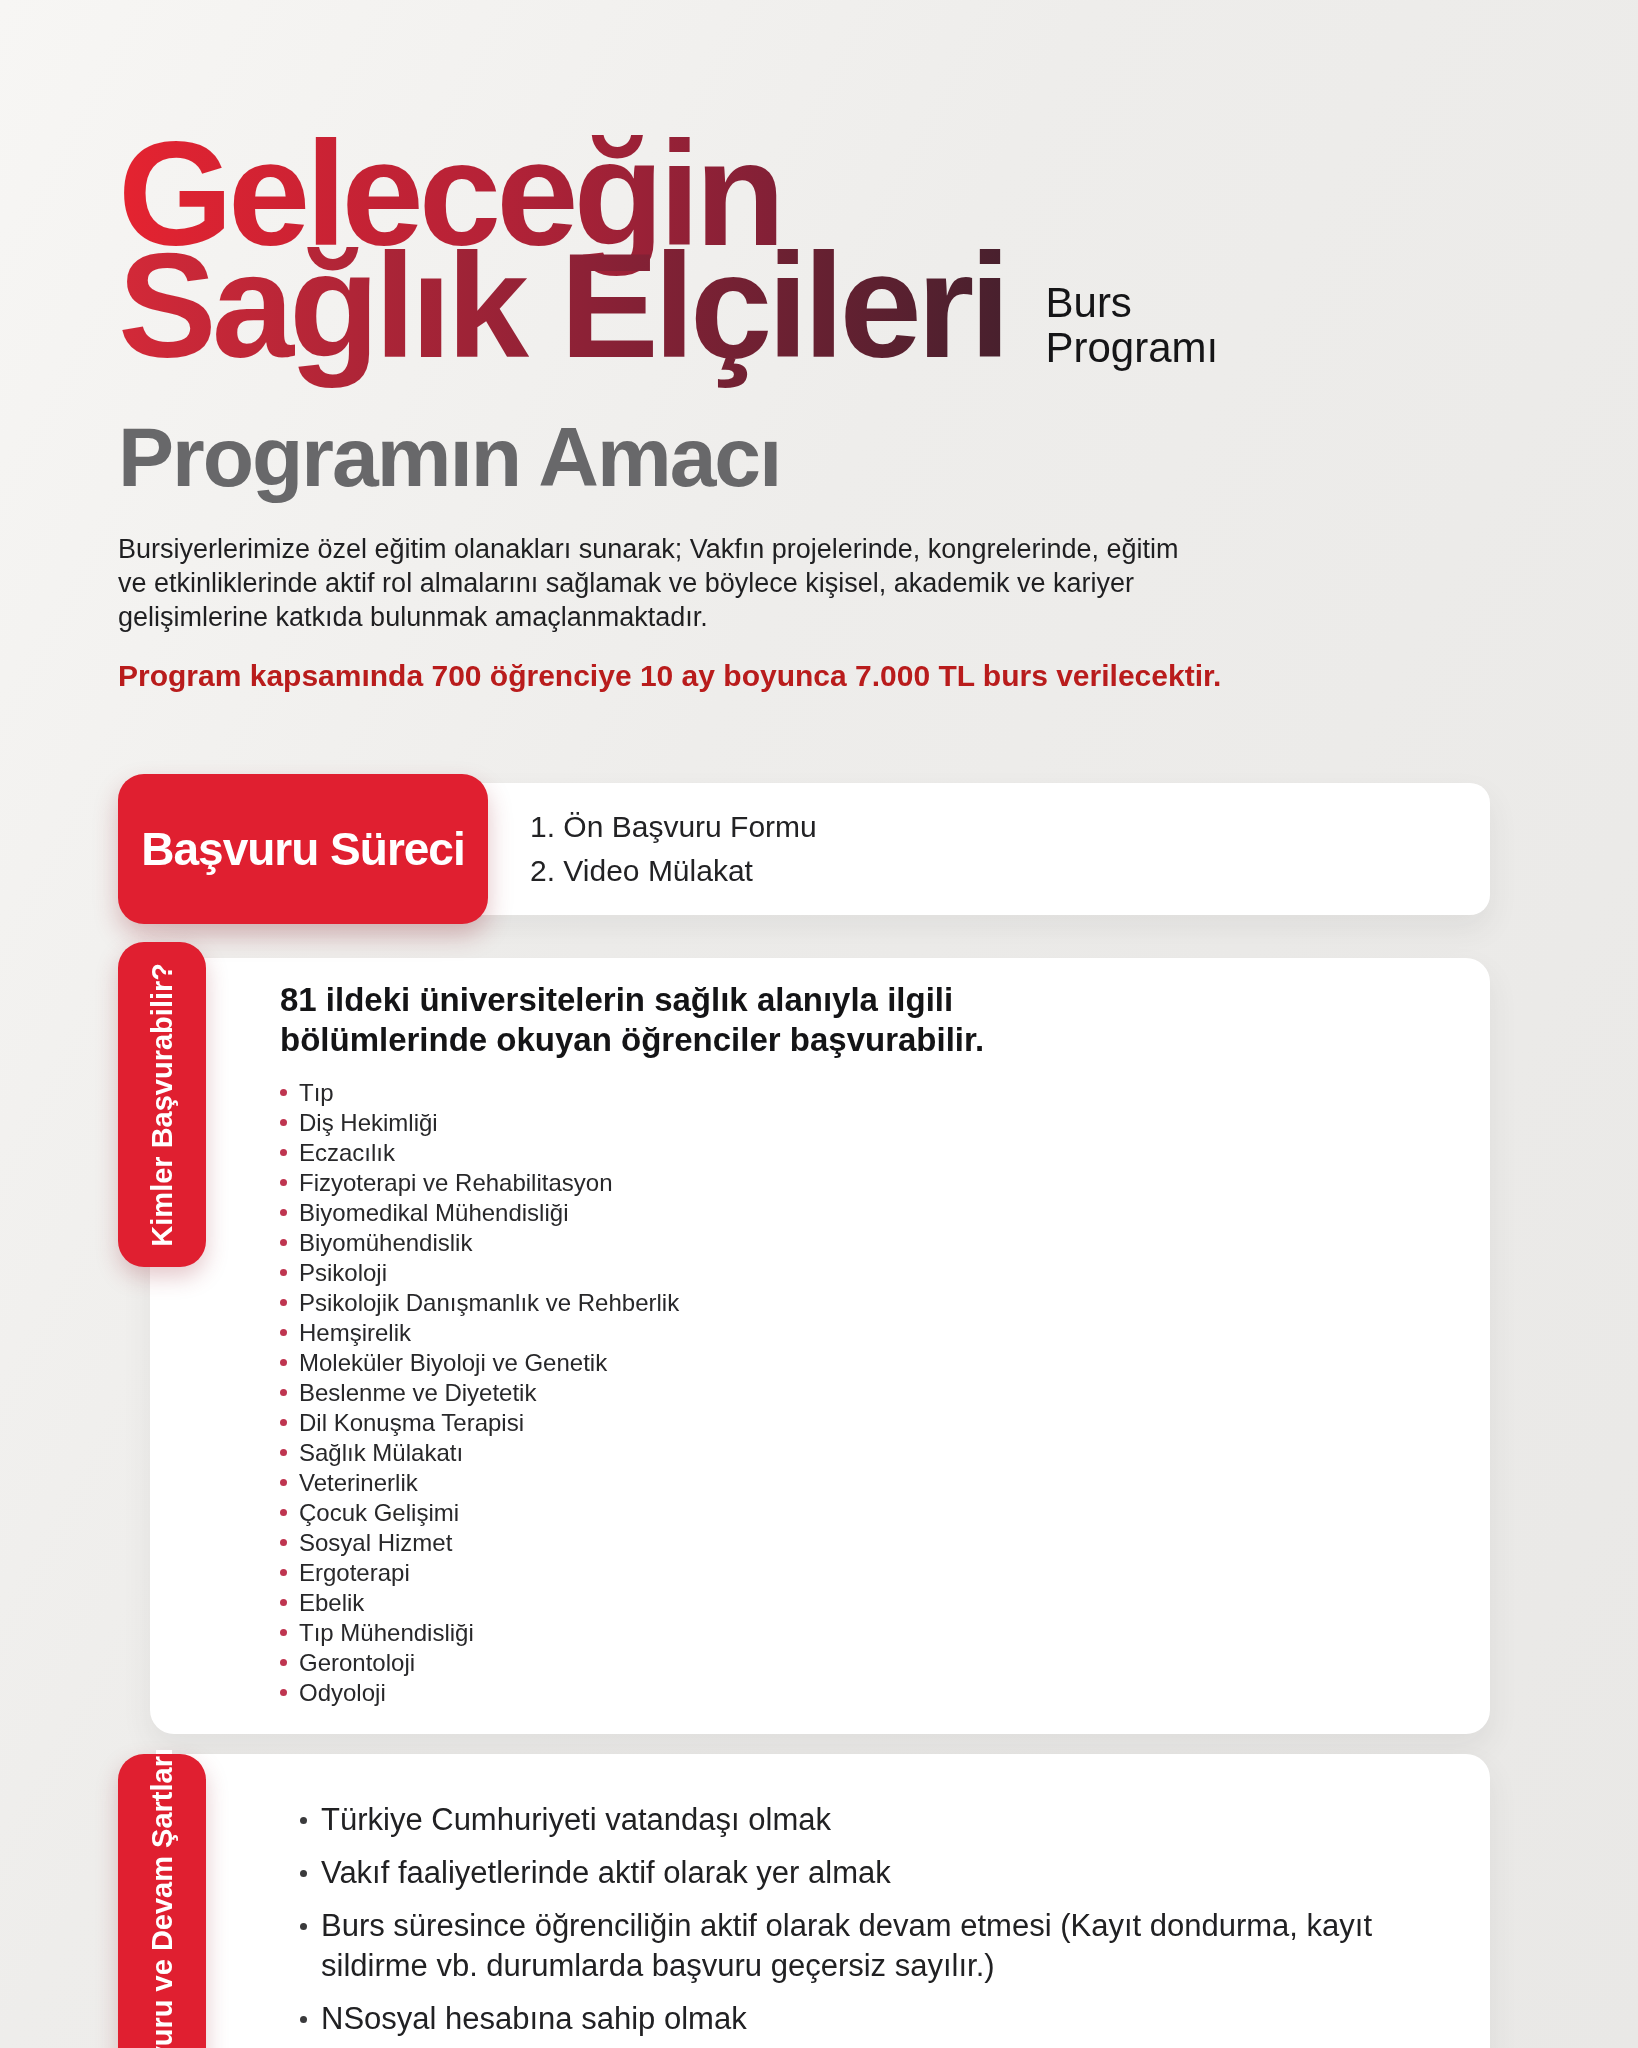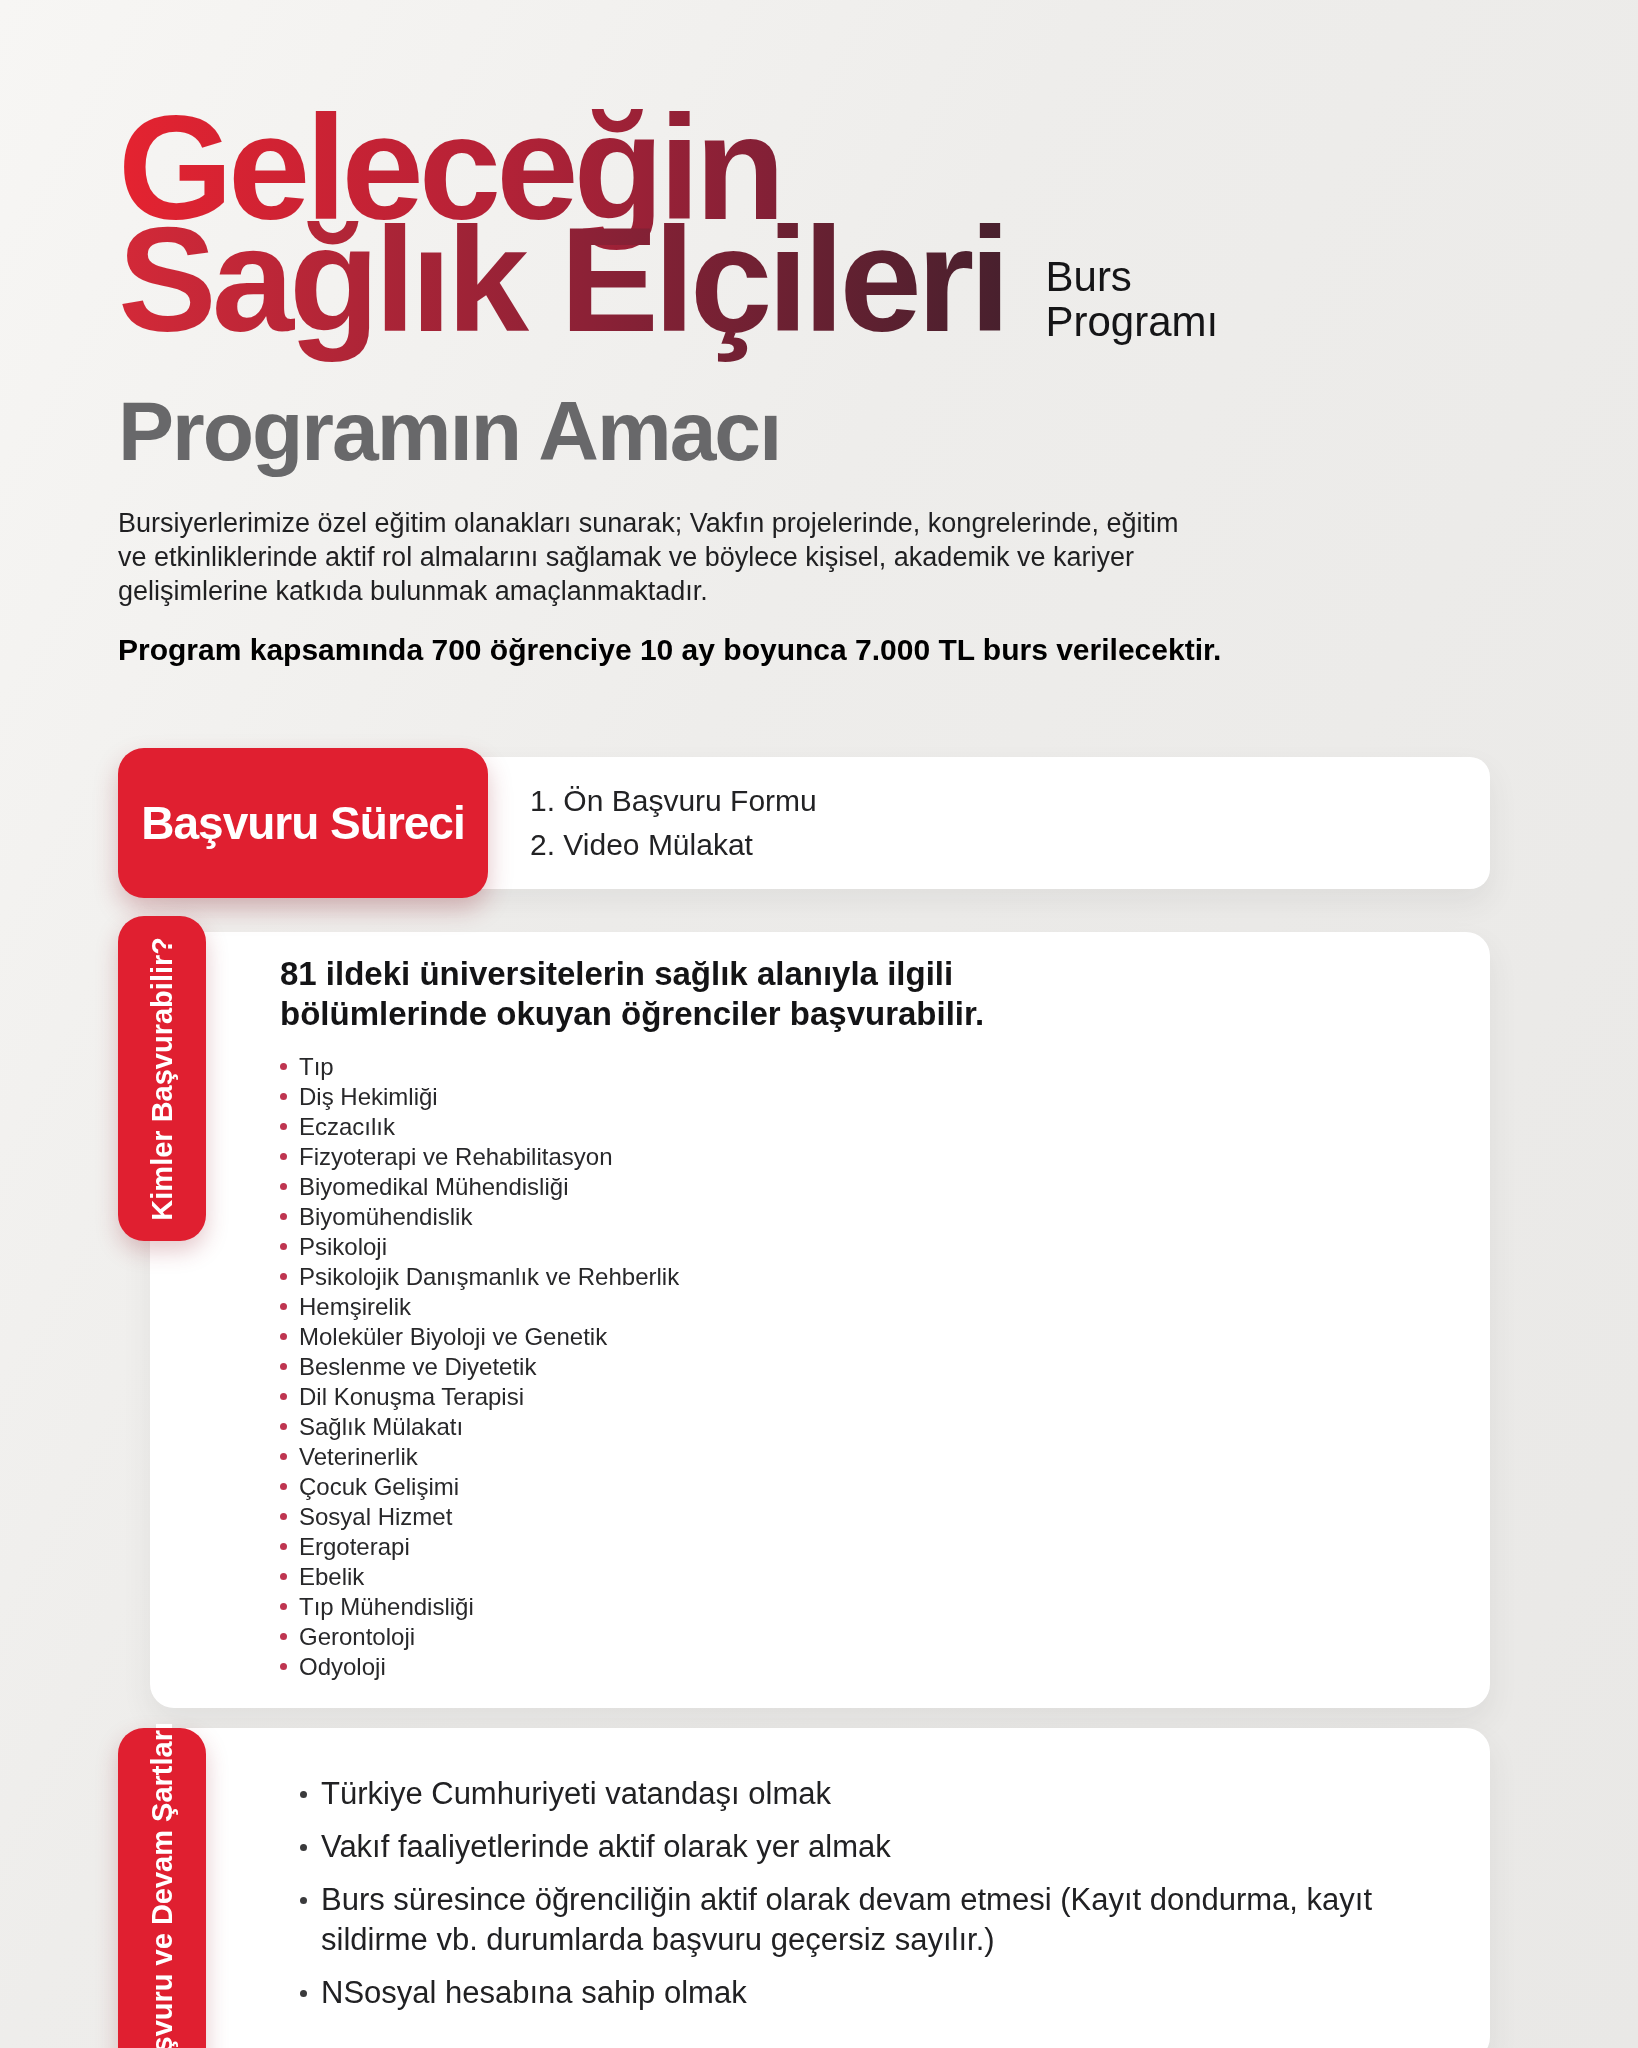--- a/index.html
+++ b/index.html
@@ -2,21 +2,21 @@
 <html><head>
 <meta charset="utf-8">
 <style>
   html { background:#e9e8e6; }
   body {
     margin:0; width:1638px; height:2048px; position:relative; overflow:hidden;
     font-family:"Liberation Sans", sans-serif; color:#1d1d1f;
     background:#edecea;
     background-image:linear-gradient(118deg, #f7f6f4 0%, #eeedeb 40%, #e9e8e6 100%);
   }
-  .page { position:absolute; inset:0; padding:74px 118px 0; box-sizing:border-box; }
+  .page { position:absolute; inset:0; padding:100px 118px 0; box-sizing:border-box; }
 
   
   .title { margin-top:38px; }
   .t-row { display:flex; align-items:flex-start; }
   .grad {
     font-size:148px; line-height:112px; font-weight:bold; letter-spacing:-5px;
     color:transparent; -webkit-background-clip:text; background-clip:text;
     padding:40px 14px 40px 0; margin:-40px -14px -40px 0; white-space:nowrap;
   }
   .grad1 { background-image:linear-gradient(92deg,#e52330 0%,#b52237 55%,#7e2036 100%); }
@@ -27,21 +27,21 @@
   }
 
   
   .purpose-heading {
     margin:45px 0 0; font-size:84px; line-height:84px; font-weight:bold;
     letter-spacing:-2px; color:#68686a;
   }
   .purpose-paragraph {
     margin:33px 0 0; font-size:27px; line-height:34px; max-width:1075px; color:#1f1f21;
   }
-  .scholarship-highlight { margin:24px 0 0; font-size:30px; line-height:36px; font-weight:bold; color:#000000; }
+  .scholarship-highlight { margin:24px 0 0; font-size:30px; line-height:36px; font-weight:bold; color:#b91c1c; }
 
   
   .card { background:#ffffff; border-radius:24px; box-shadow:0 14px 30px rgba(60,60,60,.08); box-sizing:border-box; }
   .vtab {
     position:absolute; left:0; width:88px; background:#e01f30; border-radius:26px;
     box-shadow:0 10px 22px rgba(150,40,50,.25); z-index:2;
     display:flex; align-items:center; justify-content:center;
   }
   .vtab span {
     writing-mode:vertical-rl; transform:rotate(180deg);

